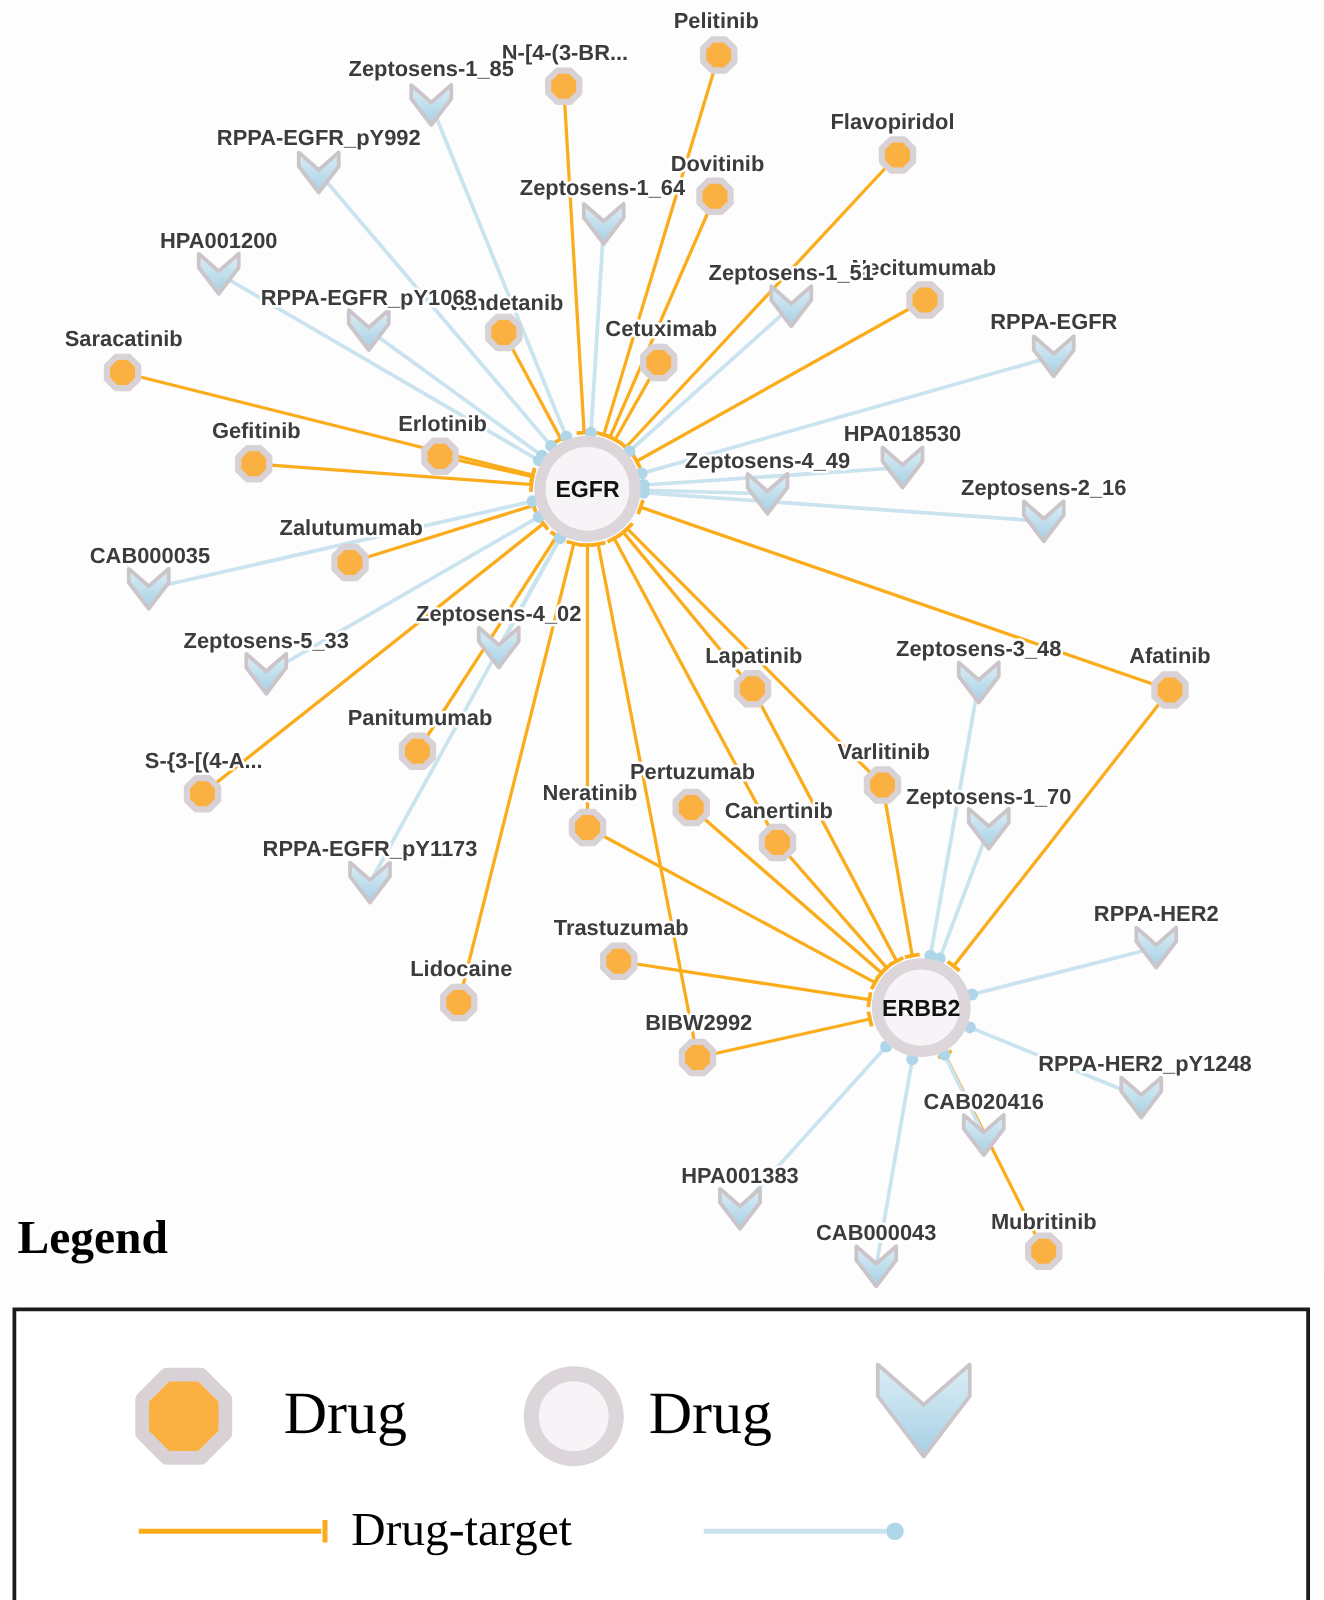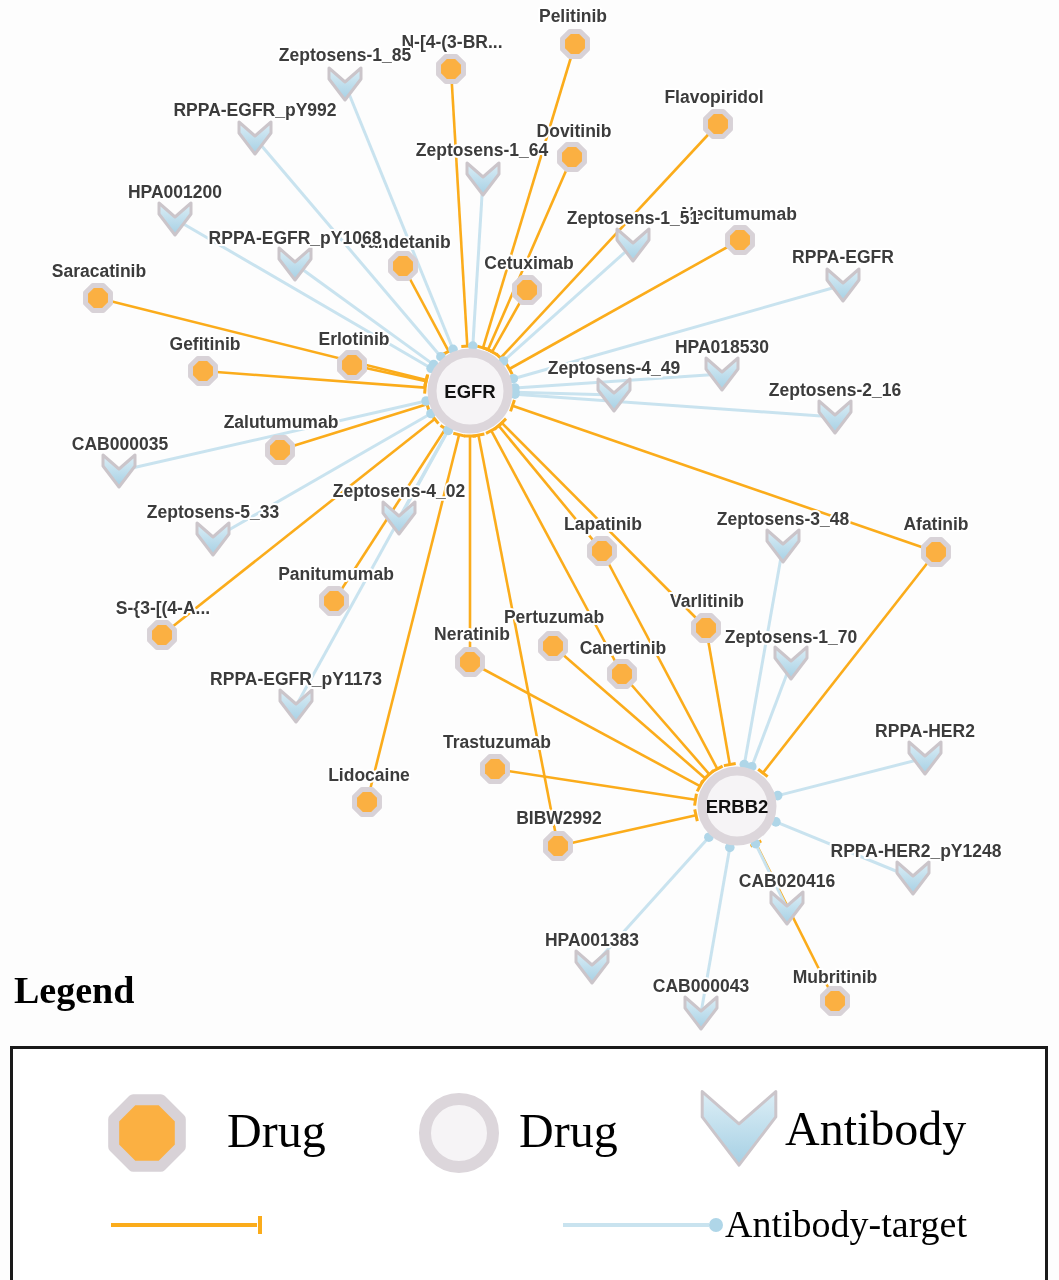--- a/index.html
+++ b/index.html
@@ -315,27 +315,26 @@
     <div class="lg-label lg-big" style="left:214px;top:58px">Drug</div>
 
     <svg class="lg-ic" style="left:396px;top:34px" width="100" height="100" viewBox="-50 -50 100 100">
       <circle class="lg-circ" r="34"></circle>
     </svg>
     <div class="lg-label lg-big" style="left:506px;top:58px">Drug</div>
 
     <svg class="lg-ic" style="left:678px;top:40px" width="96" height="88" viewBox="-48 -44 96 88">
       <path class="ab-chevron lg-chev" transform="scale(2.3) translate(0,-2)" d="M -16 -16 L 0 -2 L 16 -16 L 16 -5 L 0 16 L -16 -5 Z"></path>
     </svg>
-    <div class="lg-label lg-big" style="left:772px;top:56px">Antibody</div>
 
     <svg class="lg-ic" style="left:94px;top:164px" width="176" height="24" viewBox="0 0 176 24">
       <line class="e-drug lg-line" x1="4" y1="12" x2="150" y2="12"></line>
       <line class="e-drug lg-line" x1="153" y1="3" x2="153" y2="21"></line>
     </svg>
+    <div class="lg-label lg-mid" style="left:268px;top:156px">Drug-target</div>
 
     <svg class="lg-ic" style="left:546px;top:164px" width="176" height="24" viewBox="0 0 176 24">
       <line class="e-ab lg-line" x1="4" y1="12" x2="150" y2="12"></line>
       <circle class="lg-dot" cx="157" cy="12" r="7"></circle>
     </svg>
-    <div class="lg-label lg-mid" style="left:712px;top:156px">Antibody-target</div>
 
   </div>
 </div>
 
 </body></html>

